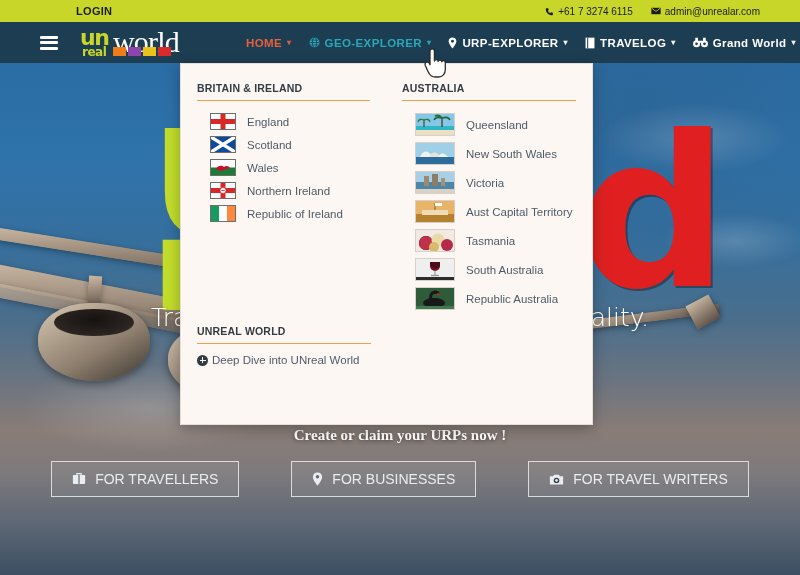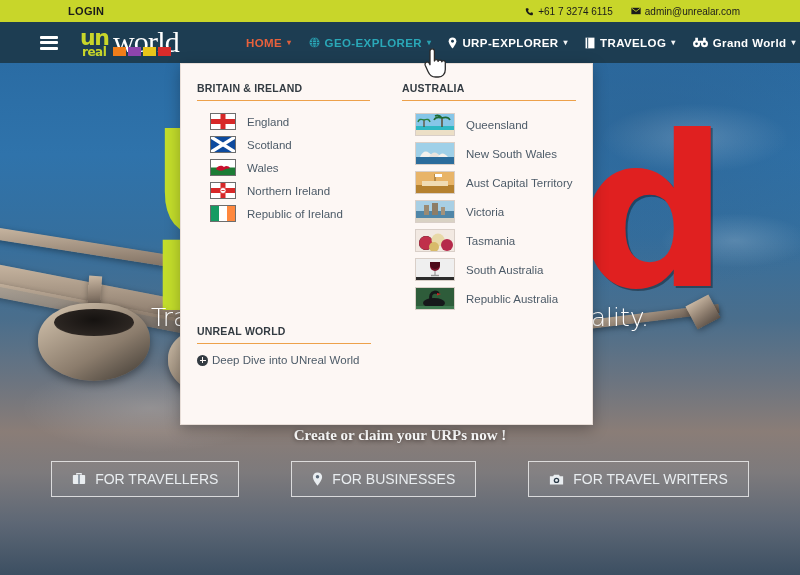--- a/index.html
+++ b/index.html
@@ -66,28 +66,28 @@
     position: absolute; left: 352px; top: 118px; width: 108px; height: 108px;
     border-radius: 50%; border: 5px solid #ffffff;
     display: flex; align-items: center; justify-content: center;
   }
   .wm-icon { position: absolute; color: #fff; }
 
   
   #topbar {
     position: absolute; left: 0; top: 0; width: 800px; height: 22px;
     background: #c8d62a;
-    display: flex; align-items: center;
+    display: flex; align-items: center; padding-left: 8px;
   }
   #login-link {
     margin-left: 68px; font-size: 11px; font-weight: 700; color: #1b1b1b;
     letter-spacing: .3px; cursor: pointer;
   }
   #topbar-right {
-    margin-left: auto; margin-right: 60px;
+    margin-left: auto; margin-right: 40px;
     display: flex; align-items: center; gap: 18px;
     font-size: 10px; color: #1b1b1b;
   }
   .tb-item { display: flex; align-items: center; gap: 4px; cursor: pointer; }
 
   
   #navbar {
     position: absolute; left: 0; top: 22px; width: 800px; height: 41px;
     background: #1d3d52;
     display: flex; align-items: center;
@@ -441,42 +441,42 @@
               <path d="M13 14 q5 -9 12 0 Z" fill="#e8e4dd"></path>
               <path d="M22 14 q4 -7 10 0 Z" fill="#f4f1ec"></path>
             </svg>
         </span>
         <span class="label">New South Wales</span>
       </div>
 
       <div class="dd-row">
         <span class="thumb">
           <svg width="38" height="21" viewBox="0 0 38 21">
-              <rect width="38" height="21" fill="#e8b468"></rect>
-              <rect y="13" width="38" height="8" fill="#b5812f"></rect>
-              <rect x="6" y="9" width="26" height="5" fill="#f0dcb4"></rect>
-              <path d="M19 9 V2" stroke="#9a7030" stroke-width="1.2"></path>
-              <path d="M19 2 h7 v3 h-7 z" fill="#fff"></path>
-            </svg>
-        </span>
-        <span class="label">Aust Capital Territory</span>
-      </div>
-
-      <div class="dd-row">
-        <span class="thumb">
-          <svg width="38" height="21" viewBox="0 0 38 21">
               <rect width="38" height="10" fill="#a8cfe4"></rect>
               <rect y="10" width="38" height="11" fill="#4f86a8"></rect>
               <rect x="8" y="4" width="5" height="10" fill="#9a8a72"></rect>
               <rect x="16" y="2" width="6" height="12" fill="#8d7d66"></rect>
               <rect x="25" y="6" width="4" height="8" fill="#a3927a"></rect>
               <rect y="17" width="38" height="4" fill="#d9d2c4"></rect>
             </svg>
         </span>
         <span class="label">Victoria</span>
+      </div>
+
+      <div class="dd-row">
+        <span class="thumb">
+          <svg width="38" height="21" viewBox="0 0 38 21">
+              <rect width="38" height="21" fill="#e8b468"></rect>
+              <rect y="13" width="38" height="8" fill="#b5812f"></rect>
+              <rect x="6" y="9" width="26" height="5" fill="#f0dcb4"></rect>
+              <path d="M19 9 V2" stroke="#9a7030" stroke-width="1.2"></path>
+              <path d="M19 2 h7 v3 h-7 z" fill="#fff"></path>
+            </svg>
+        </span>
+        <span class="label">Aust Capital Territory</span>
       </div>
 
       <div class="dd-row">
         <span class="thumb">
           <svg width="38" height="21" viewBox="0 0 38 21">
               <rect width="38" height="21" fill="#f2e9e2"></rect>
               <circle cx="10" cy="13" r="7" fill="#c23council"></circle>
               <circle cx="10" cy="13" r="7" fill="#c0304a"></circle>
               <circle cx="22" cy="10" r="6.5" fill="#e8d9a8"></circle>
               <circle cx="31" cy="15" r="6" fill="#b5294a"></circle>

